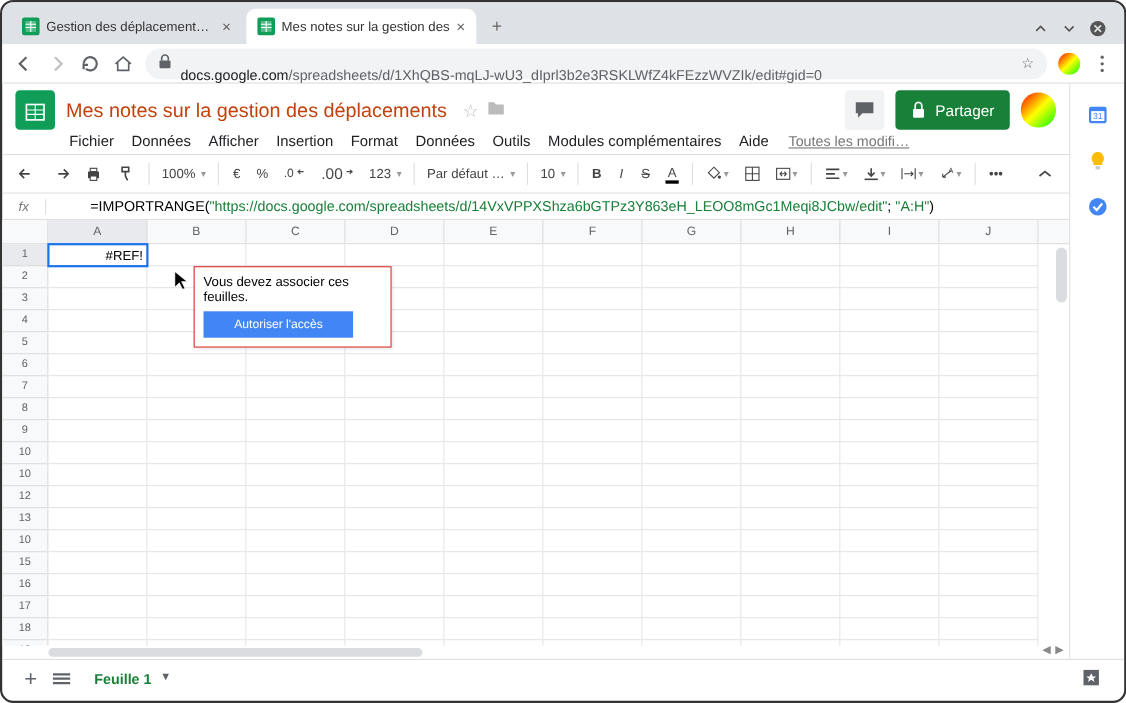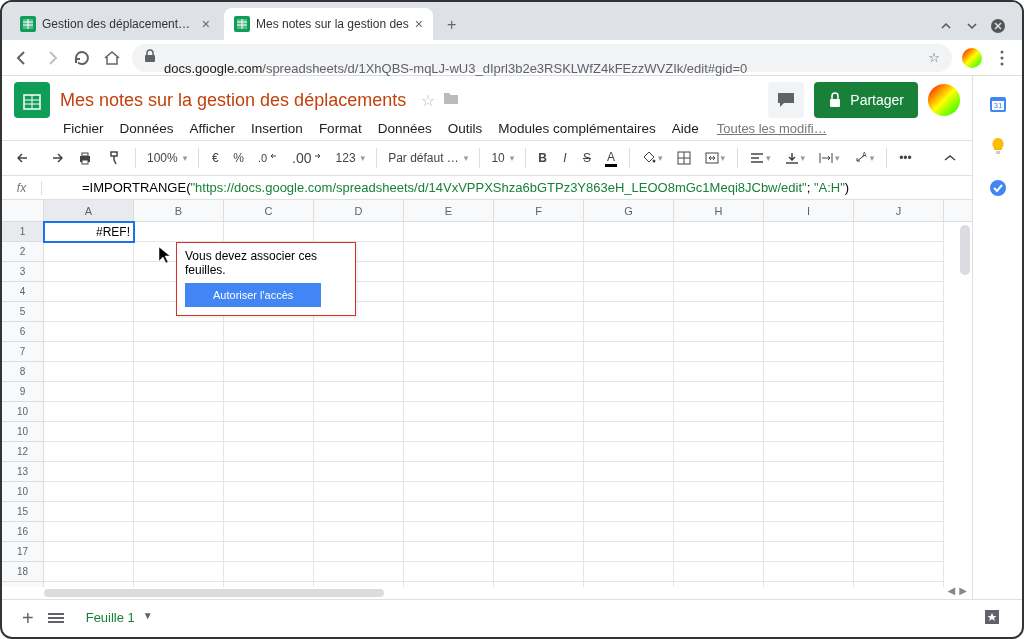--- a/index.html
+++ b/index.html
@@ -72,21 +72,21 @@
     .cell { width: 90px; height: 20px; border-right: 1px solid #e5e5e5; border-bottom: 1px solid #e5e5e5; font-size: 12px; padding: 0 3px; display: flex; align-items: center; justify-content: flex-end; }
     .cell.active { outline: 2px solid #1a73e8; outline-offset: -1px; z-index: 2; position: relative;}
     
     .popup { position: absolute; left: 132px; top: 20px; width: 180px; border: 1px solid #d73025; background: #fff; padding: 6px 8px 8px; font-size: 12px; z-index: 5; box-shadow: 1px 1px 3px rgba(0,0,0,0.1);}
     .popup-msg { margin-bottom: 6px; }
     .popup-btn { background: #4285f4; color: #fff; padding: 6px 28px; font-size: 11px; display: inline-block; cursor: pointer; }
     
     .vscroll { position: absolute; right: 2px; top: 3px; width: 10px; height: 50px; background: #dadce0; border-radius: 5px; }
     
     .bottom { height: 38px; border-top: 1px solid #e0e0e0; display: flex; align-items: center; padding: 0 20px; gap: 14px; }
-    .sheet-tab { color: #188038; font-size: 13px; font-weight: 400; display: flex; gap: 8px; padding: 0 8px; border-bottom: 3px solid transparent; }
+    .sheet-tab { color: #188038; font-size: 13px; font-weight: 700; display: flex; gap: 8px; padding: 0 8px; border-bottom: 3px solid transparent; }
     .b-btn { color: #5f6368; cursor: pointer; }
     .explore { margin-left: auto; color: #5f6368; }
     
     .hscroll-track { height: 12px; position: relative; padding-left: 42px; }
     .hscroll-thumb { position: absolute; left: 42px; top: 2px; height: 8px; width: 340px; background: #dadce0; border-radius: 4px; }
     .hscroll-arrows { position: absolute; right: 5px; top: -2px; color: #888; font-size: 10px; display: flex; gap: 4px;}
   </style>
 </head>
 <body>
 

